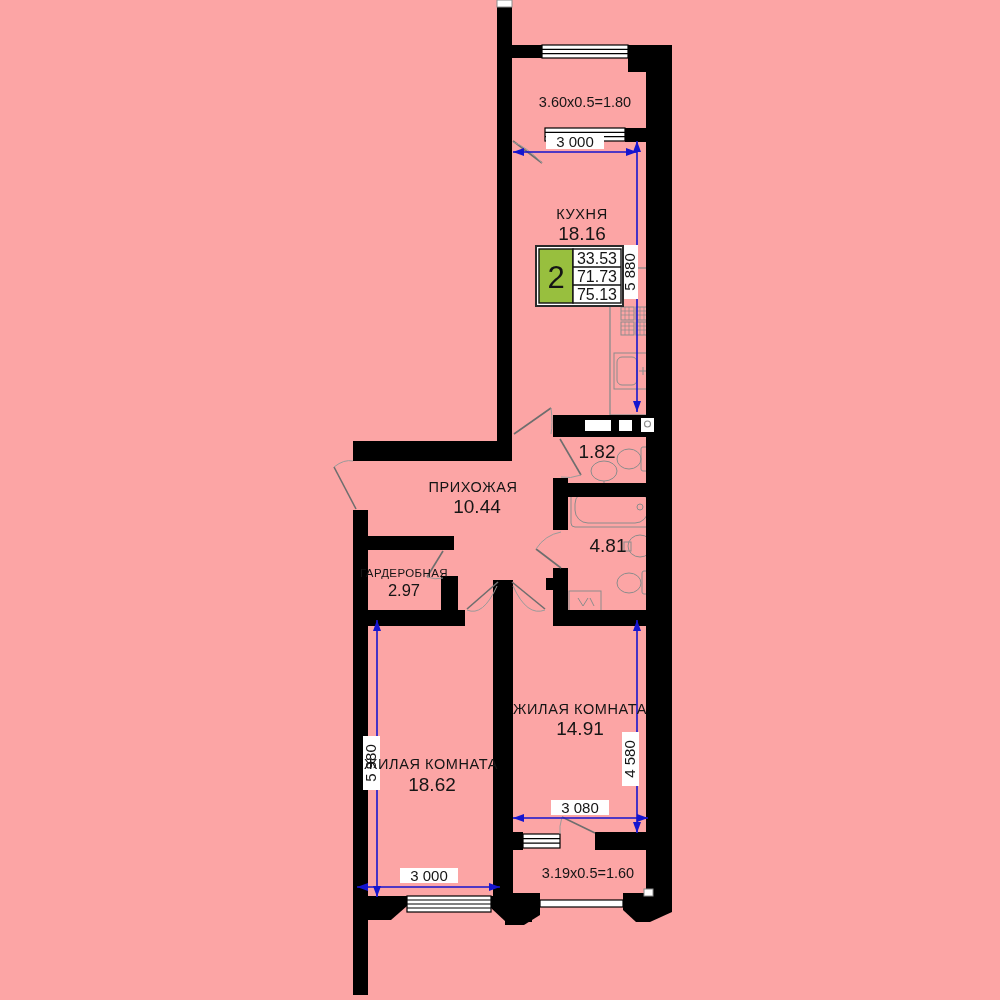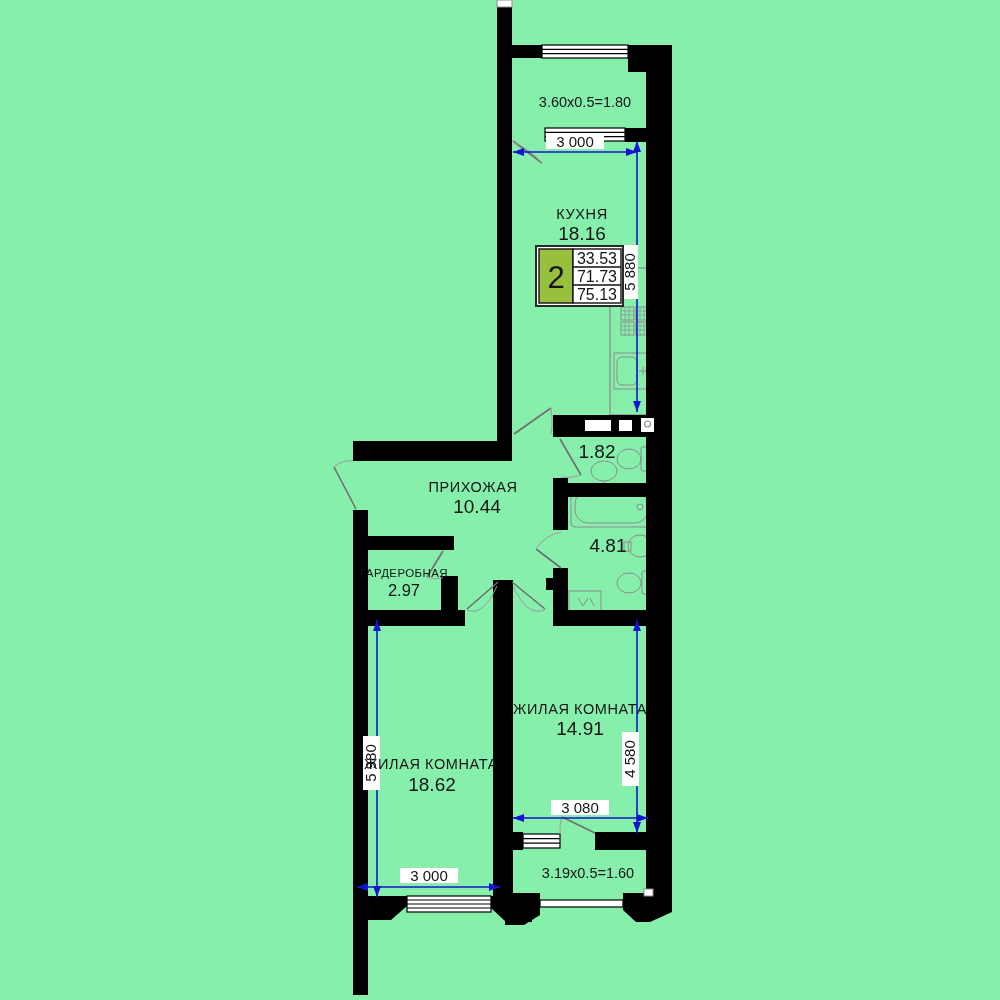--- a/index.html
+++ b/index.html
@@ -1,16 +1,16 @@
 <!DOCTYPE html>
 <html><head>
 <meta charset="utf-8">
 <style>
   html,body{margin:0;padding:0;background:#ffffff;}
-  .stage{width:1000px;height:1000px;position:relative;background:#86efac;
+  .stage{width:1000px;height:1000px;position:relative;background:#fca5a5;
          font-family:"Liberation Sans", sans-serif;}
   svg{display:block;}
   text{fill:#151515;font-family:"Liberation Sans", sans-serif;}
   .room-name{font-size:14.5px;letter-spacing:.6px;}
   .room-name-sm{font-size:11.5px;letter-spacing:.4px;}
   .room-area{font-size:19px;}
   .room-area-sm{font-size:16.5px;}
   .dim-label{font-size:15px;}
   .balcony-label{font-size:14.5px;}
   .sum-num{font-size:16px;}

